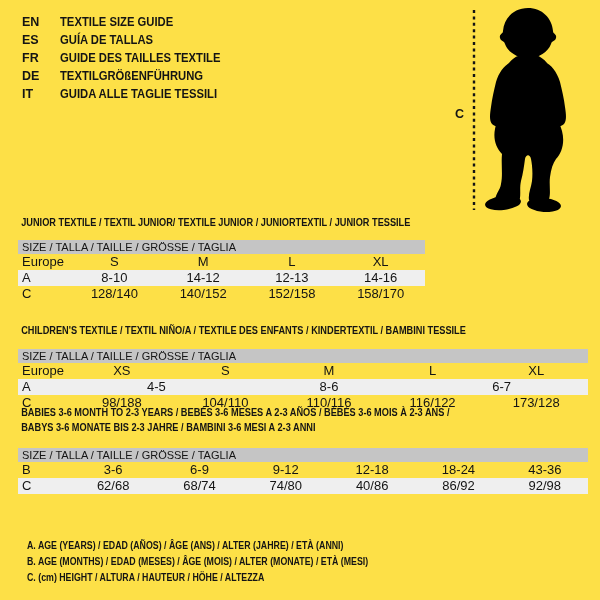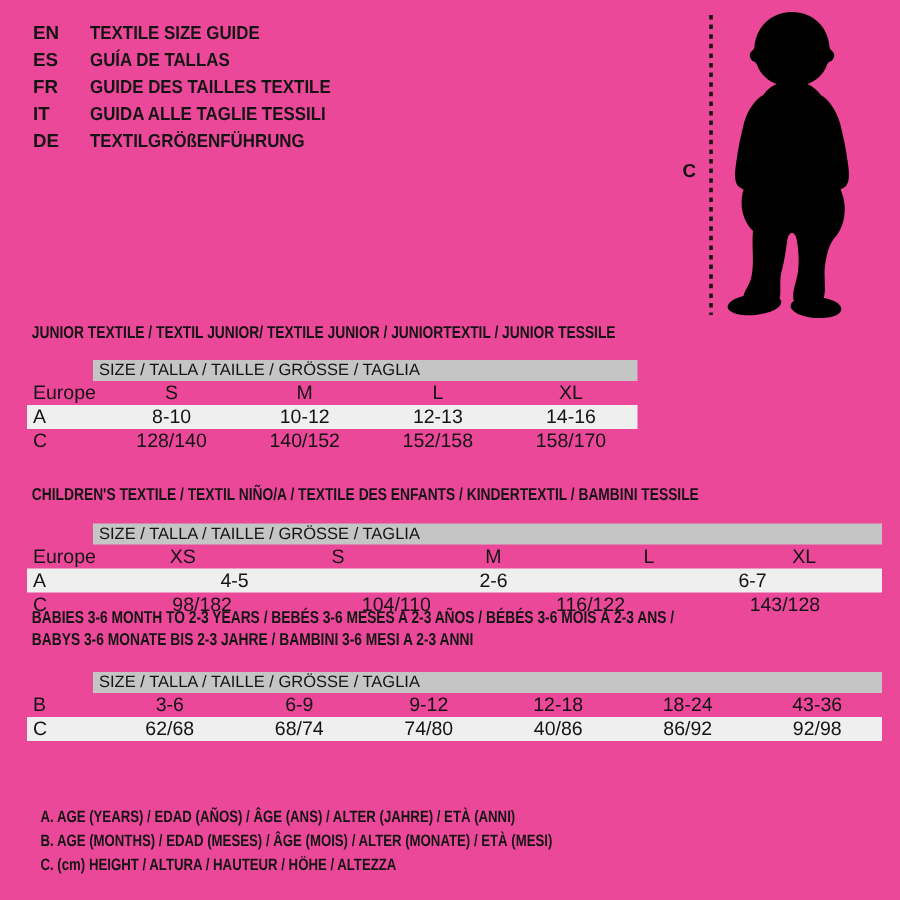--- a/index.html
+++ b/index.html
@@ -1,17 +1,17 @@
 <!DOCTYPE html>
 <html><head>
 <meta charset="utf-8">
 <style>
   html,body { margin:0; padding:0; }
   body { width:600px; height:600px; background:#fff; font-family:"Liberation Sans", sans-serif; color:#141414; }
-  .page { position:relative; width:600px; height:600px; background:#ec4899; overflow:hidden; }
+  .page { position:relative; width:600px; height:600px; background:#fde047; overflow:hidden; }
 
   
   .lang-header { position:absolute; left:22px; top:13px; }
   .lang-row { display:flex; font-weight:bold; font-size:12.5px; line-height:18px; }
   .lang-code { width:38px; }
   .lang-title { display:inline-block; transform:scaleX(0.9); transform-origin:0 50%; white-space:nowrap; }
 
   
   .dash-svg { position:absolute; left:471px; top:8px; }
   .baby-svg { position:absolute; left:478px; top:6px; }
@@ -19,21 +19,21 @@
 
   
   .section { position:absolute; left:18px; }
   #sec-junior   { top:215px; width:407px; }
   #sec-children { top:323px; width:570px; }
   #sec-babies   { top:405px; width:570px; }
   .sec-title { font-weight:bold; font-size:11.5px; line-height:15px; padding-left:4px; transform:scaleX(0.8); transform-origin:0 0; white-space:nowrap; }
   #sec-junior .size-bar { margin-top:10px; }
   #sec-children .size-bar { margin-top:11px; }
   #sec-babies .size-bar { margin-top:13px; }
-  .size-bar { background:#c5c5c5; height:14px; line-height:14px; font-size:11px; padding-left:4px;margin-left:44px; }
+  .size-bar { background:#c5c5c5; height:14px; line-height:14px; font-size:11px; padding-left:4px; }
   .trow { display:flex; height:16px; line-height:16px; font-size:13px;align-items:flex-end; }
   .trow.shaded { background:#efefef; }
   .rlabel { width:52px; padding-left:4px; box-sizing:border-box; }
   .cell { flex:1; text-align:center; }
 
   
   .footnotes { position:absolute; left:27px; top:537px; }
   .footnote { font-weight:bold; font-size:11px; line-height:16px; transform:scaleX(0.8); transform-origin:0 0; white-space:nowrap; }
 </style>
 </head>
@@ -48,26 +48,26 @@
     </div>
     <div class="lang-row">
       <span class="lang-code">ES</span>
       <span class="lang-title">GUÍA DE TALLAS</span>
     </div>
     <div class="lang-row">
       <span class="lang-code">FR</span>
       <span class="lang-title">GUIDE DES TAILLES TEXTILE</span>
     </div>
     <div class="lang-row">
+      <span class="lang-code">DE</span>
+      <span class="lang-title">TEXTILGRÖßENFÜHRUNG</span>
+    </div>
+    <div class="lang-row">
       <span class="lang-code">IT</span>
       <span class="lang-title">GUIDA ALLE TAGLIE TESSILI</span>
-    </div>
-    <div class="lang-row">
-      <span class="lang-code">DE</span>
-      <span class="lang-title">TEXTILGRÖßENFÜHRUNG</span>
     </div>
   </div>
 
   <svg class="dash-svg" width="6" height="204" viewBox="0 0 6 204">
     <line x1="3" y1="2" x2="3" y2="202" stroke="#141414" stroke-width="2.4" stroke-dasharray="3 3.4"></line>
   </svg>
   <div class="figure-label">C</div>
   <svg class="baby-svg" width="100" height="206" viewBox="0 0 100 206">
     <g fill="#000">
 
@@ -91,21 +91,21 @@
         <div class="trow">
           <span class="rlabel">Europe</span>
           <span class="cell">S</span>
           <span class="cell">M</span>
           <span class="cell">L</span>
           <span class="cell">XL</span>
         </div>
         <div class="trow shaded">
           <span class="rlabel">A</span>
           <span class="cell">8-10</span>
-          <span class="cell">10-12</span>
+          <span class="cell">14-12</span>
           <span class="cell">12-13</span>
           <span class="cell">14-16</span>
         </div>
         <div class="trow">
           <span class="rlabel">C</span>
           <span class="cell">128/140</span>
           <span class="cell">140/152</span>
           <span class="cell">152/158</span>
           <span class="cell">158/170</span>
         </div>
@@ -120,29 +120,30 @@
           <span class="rlabel">Europe</span>
           <span class="cell">XS</span>
           <span class="cell">S</span>
           <span class="cell">M</span>
           <span class="cell">L</span>
           <span class="cell">XL</span>
         </div>
         <div class="trow shaded">
           <span class="rlabel">A</span>
           <span class="cell">4-5</span>
-          <span class="cell">2-6</span>
+          <span class="cell">8-6</span>
           <span class="cell">6-7</span>
         </div>
         <div class="trow">
           <span class="rlabel">C</span>
-          <span class="cell">98/182</span>
+          <span class="cell">98/188</span>
           <span class="cell">104/110</span>
+          <span class="cell">110/116</span>
           <span class="cell">116/122</span>
-          <span class="cell">143/128</span>
+          <span class="cell">173/128</span>
         </div>
       </div>
   </div>
 
   <div class="section" id="sec-babies">
     <div class="sec-title">BABIES 3-6 MONTH TO 2-3 YEARS / BEBÉS 3-6 MESES A 2-3 AÑOS / BÉBÉS 3-6 MOIS À 2-3 ANS /</div>
     <div class="sec-title">BABYS 3-6 MONATE BIS 2-3 JAHRE / BAMBINI 3-6 MESI A 2-3 ANNI</div>
     <div class="size-bar">SIZE / TALLA / TAILLE / GRÖSSE / TAGLIA</div>
     <div>
         <div class="trow">

